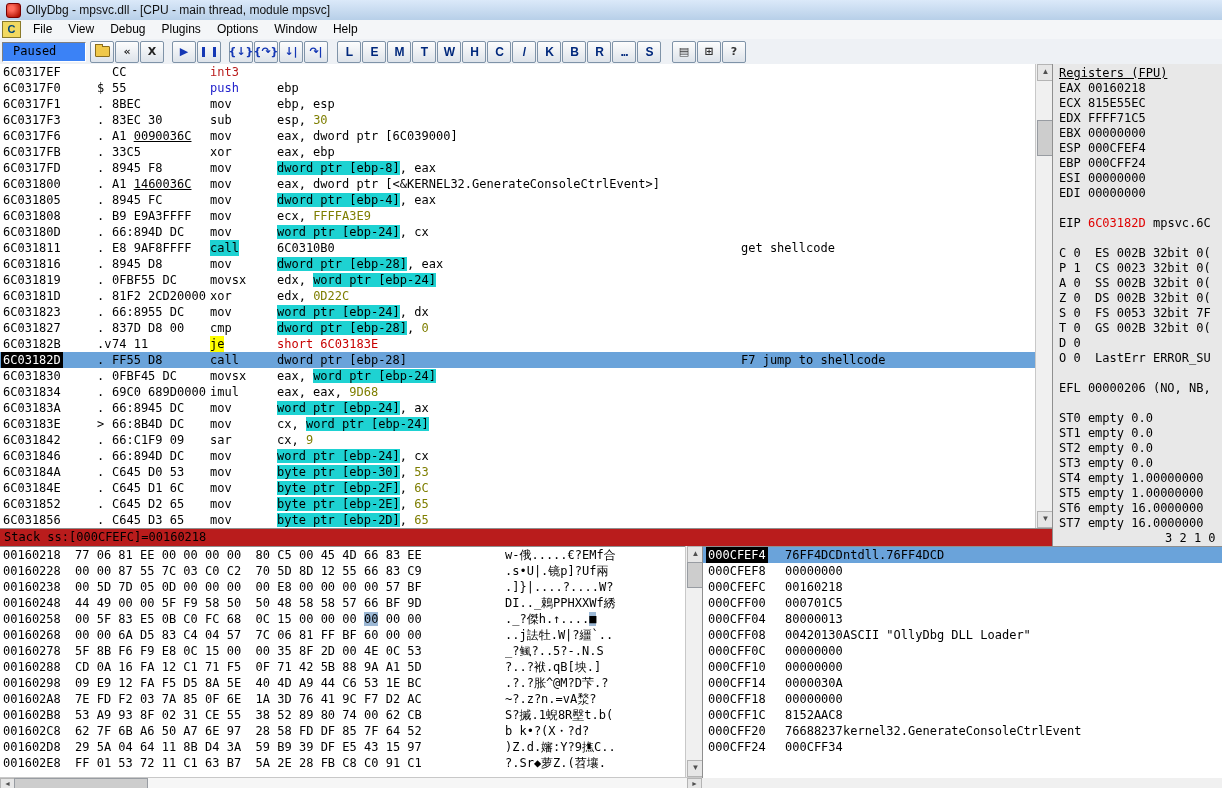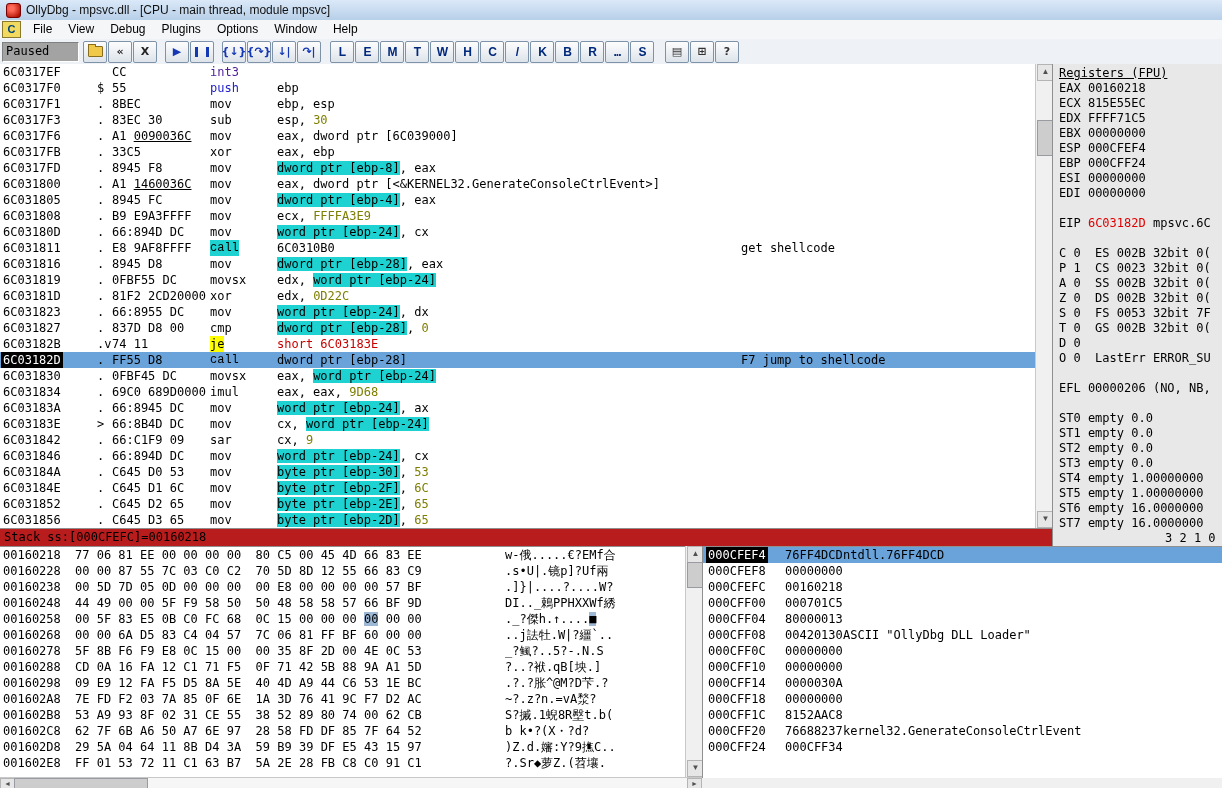--- a/index.html
+++ b/index.html
@@ -12,43 +12,43 @@
   .app-icon{width:13px;height:13px;border-radius:3px;background:radial-gradient(circle at 35% 35%,#ff6a5a 20%,#b01000 85%);border:1px solid #700;display:inline-block;}
   .title-text{color:#111;}
 
   
   .menubar{position:absolute;top:20px;left:0;right:0;height:19px;background:#f4f6f8;border-bottom:1px solid #d5d9de;display:flex;align-items:center;}
   .child-icon{width:17px;height:15px;margin:0 4px 0 2px;background:#f2d960;border:1px solid #8a7a2a;color:#00457a;font:bold 11px "Liberation Sans",sans-serif;text-align:center;line-height:14px;display:inline-block;}
   .menu-item{padding:2px 8px;line-height:15px;}
 
   
   .toolbar{position:absolute;top:39px;left:0;right:0;height:25px;background:#eef1f5;border-bottom:1px solid #b9c2cd;display:flex;align-items:center;padding:0 2px;}
-  .paused{width:72px;height:18px;line-height:17px;padding-left:3px;background:#a3a3a3;border:1px solid;border-color:#808080 #ffffff #ffffff #808080;margin-right:4px;}
+  .paused{width:72px;height:18px;line-height:17px;padding-left:10px;background:#3b82f6;border:1px solid;border-color:#808080 #ffffff #ffffff #808080;margin-right:4px;}
   .tb-group{display:inline-flex;align-items:center;}
   #tb-panel{margin-left:8px;}
   #tb-tail{margin-left:10px;}
   .tb-btn{display:inline-flex;align-items:center;justify-content:center;width:22px;height:20px;margin-right:1px;background:linear-gradient(#fdfdfd,#dde3ea);border:1px solid #7f93a8;border-radius:2px;cursor:default;}
   .tb-btn.gap{margin-left:7px;}
   .tb-glyph{font:bold 11px "DejaVu Sans",sans-serif;line-height:1;}
   .tb-glyph.tail{color:#333;}
   .tb-letter{color:#00287c;font:bold 12px "Liberation Sans",sans-serif;letter-spacing:-1px;}
   .icon-folder{width:13px;height:9px;background:#f0c84a;border:1px solid #8a6d1d;border-radius:1px;position:relative;display:inline-block;}
   .icon-folder::before{content:"";position:absolute;top:-3px;left:-1px;width:6px;height:2px;background:#f0c84a;border:1px solid #8a6d1d;border-bottom:none;}
   .icon-pause{width:8px;height:10px;border-left:3px solid #1437b4;border-right:3px solid #1437b4;display:inline-block;}
 
   
   .disasm{position:absolute;top:64px;left:0;width:1035px;height:464px;background:#fff;overflow:hidden;}
   .dis-row{position:relative;height:16px;line-height:16px;white-space:pre;}
   .dis-row.sel{background:#6aa3da;}
   .dcol{position:absolute;top:0;white-space:pre;}
   .ca{left:3px;} .cm{left:97px;} .cb{left:112px;} .cn{left:210px;} .co{left:277px;} .cc{left:741px;}
   .ca.eip{background:#000;color:#fff;left:1px;padding:0 2px;}
   .u{text-decoration:underline;}
-  .mn-k{color:#000;} .mn-g{color:#4c1d95;text-align:right;} .mn-b{color:#2222cc;}
-  .mn-c{background:#1ed2d2;font-family:Liberation Mono, monospace;} .mn-y{background:#ffff00;}
+  .mn-k{color:#000;} .mn-g{color:#b91c1c;text-align:right;} .mn-b{color:#2222cc;}
+  .mn-c{background:#1ed2d2;} .mn-y{background:#ffff00;}
   .sg-n{color:#000;} .sg-h{background:#1ed2d2;} .sg-k{color:#7e7e00;} .sg-r{color:#c80000;}
   .dis-row.sel .sg-h,.dis-row.sel .mn-c{background:transparent;}
 
   
   .vscroll{position:absolute;width:17px;background:#f0f0f0;border-left:1px solid #c8c8c8;}
   .vs-dis{top:64px;left:1035px;height:464px;}
   .vs-dump{top:546px;left:685px;height:231px;}
   .vs-arrow{position:absolute;left:1px;width:15px;height:15px;background:#e6e6e6;border:1px solid #b4b4b4;color:#505050;font-size:8px;text-align:center;line-height:14px;}
   .vs-arrow.up{top:0;} .vs-arrow.down{bottom:0;}
   .vs-thumb{position:absolute;left:1px;width:15px;background:#cdcdcd;border:1px solid #989ca2;}

